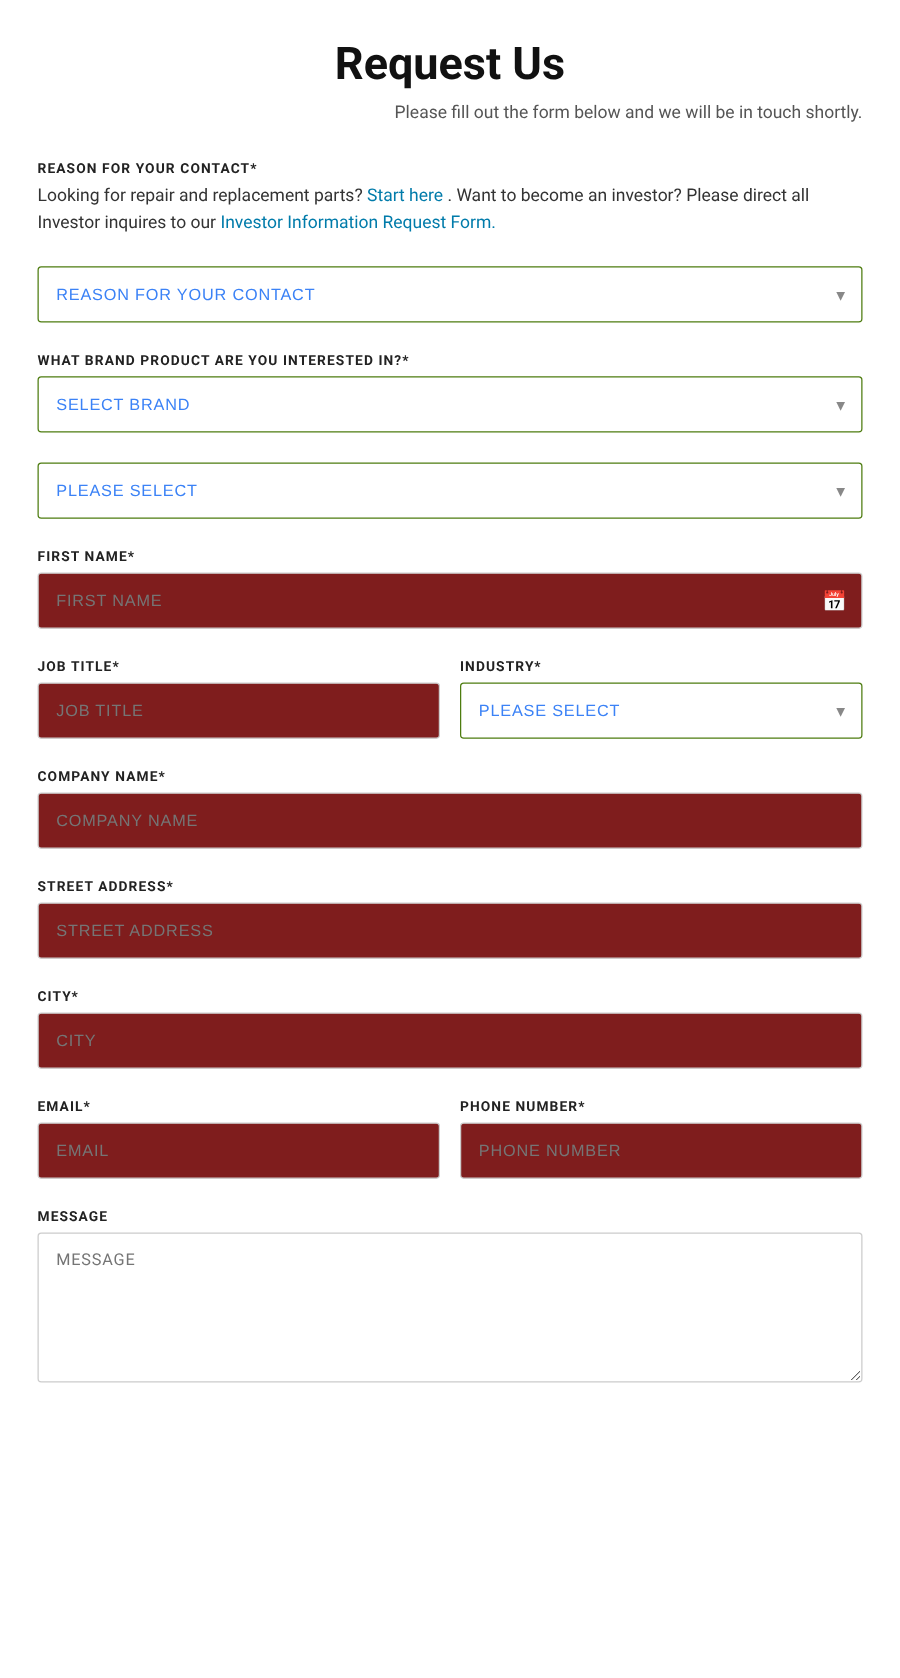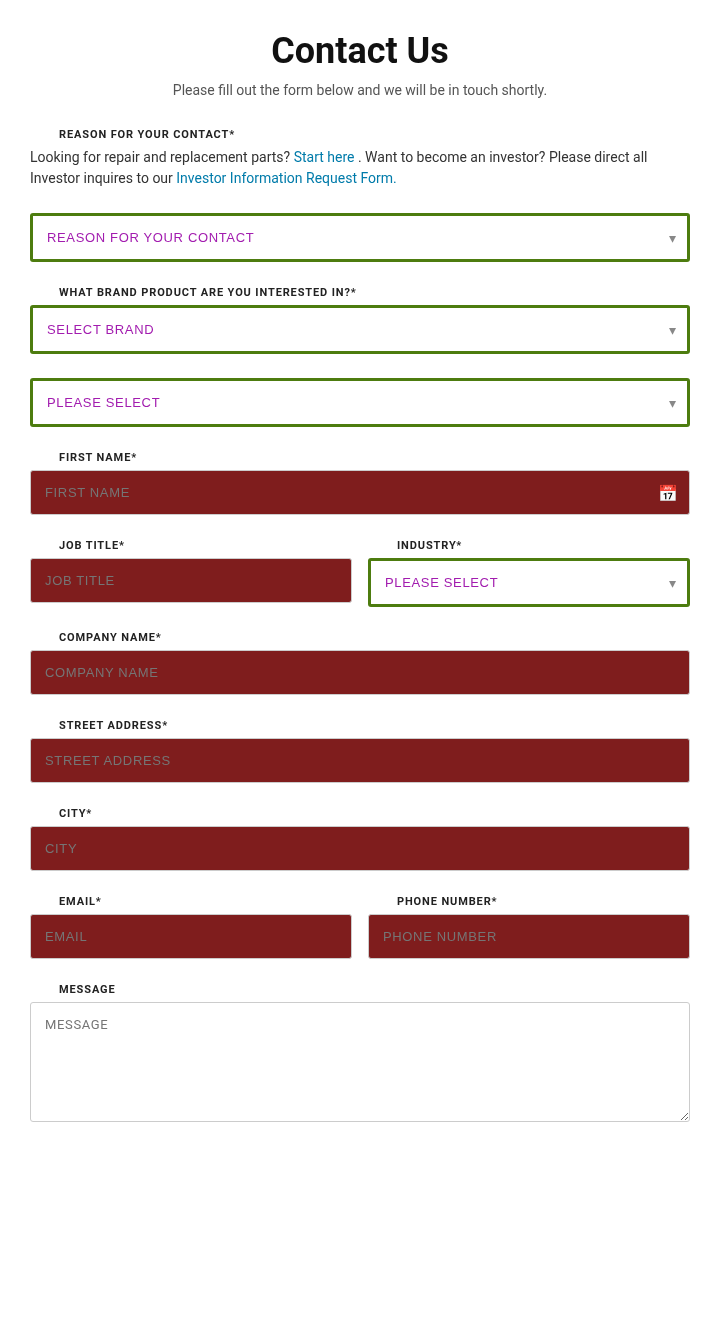--- a/index.html
+++ b/index.html
@@ -23,34 +23,33 @@
 
     .page-title {
       text-align: center;
       font-size: 36px;
       font-weight: 700;
       margin-bottom: 10px;
       color: #111;
     }
 
     .page-subtitle {
-      text-align: center;
+      text-align: right;
       font-size: 14px;
       color: #555;
       margin-bottom: 30px;
     }
 
     .section-label {
       font-size: 11px;
       font-weight: 700;
       letter-spacing: 0.08em;
       color: #222;
       margin-bottom: 6px;
       text-transform: uppercase;
-      margin-left: 29px;
     }
 
     .info-text {
       font-size: 14px;
       color: #333;
       margin-bottom: 24px;
       line-height: 1.5;
     }
 
     .info-text a {
@@ -80,26 +79,26 @@
       font-size: 13px;
       letter-spacing: 0.05em;
       color: #aaa;
       text-transform: uppercase;
       background: #7f1d1d;
       outline: none;
     }
 
     .form-select {
       width: 100%;
-      border: 3px solid #4d7c0f;
+      border: 1px solid #4d7c0f;
       border-radius: 3px;
       padding: 14px 40px 14px 14px;
       font-size: 13px;
       letter-spacing: 0.05em;
-      color: #a21caf;
+      color: #3b82f6;
       text-transform: uppercase;
       background: #fff;
       appearance: none;
       -webkit-appearance: none;
       cursor: pointer;
       outline: none;
       position: relative;
     }
 
     .select-wrapper {
@@ -144,21 +143,21 @@
       transform: translateY(-50%);
       color: #aaa;
       font-size: 16px;
     }
   </style>
 </head>
 <body>
 
 <div class="page-container">
 
-  <h1 class="page-title">Contact Us</h1>
+  <h1 class="page-title">Request Us</h1>
   <p class="page-subtitle">Please fill out the form below and we will be in touch shortly.</p>
 
   <div class="form-group">
     <div class="section-label">REASON FOR YOUR CONTACT*</div>
     <p class="info-text">
       <span>Looking for repair and replacement parts?</span>
       <a href="#">Start here</a>
       <span>. Want to become an investor? Please direct all Investor inquires to our</span>
       <a href="#">Investor Information Request Form.</a>
     </p>

